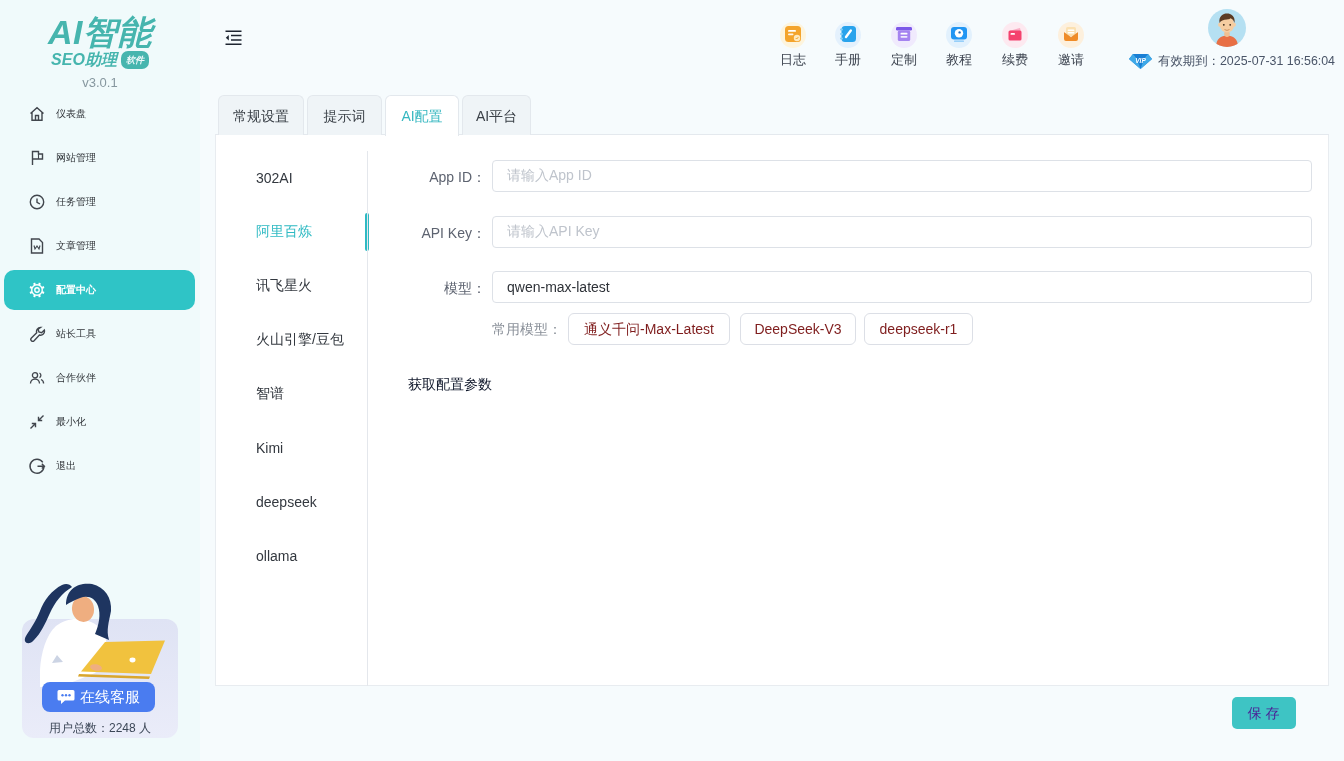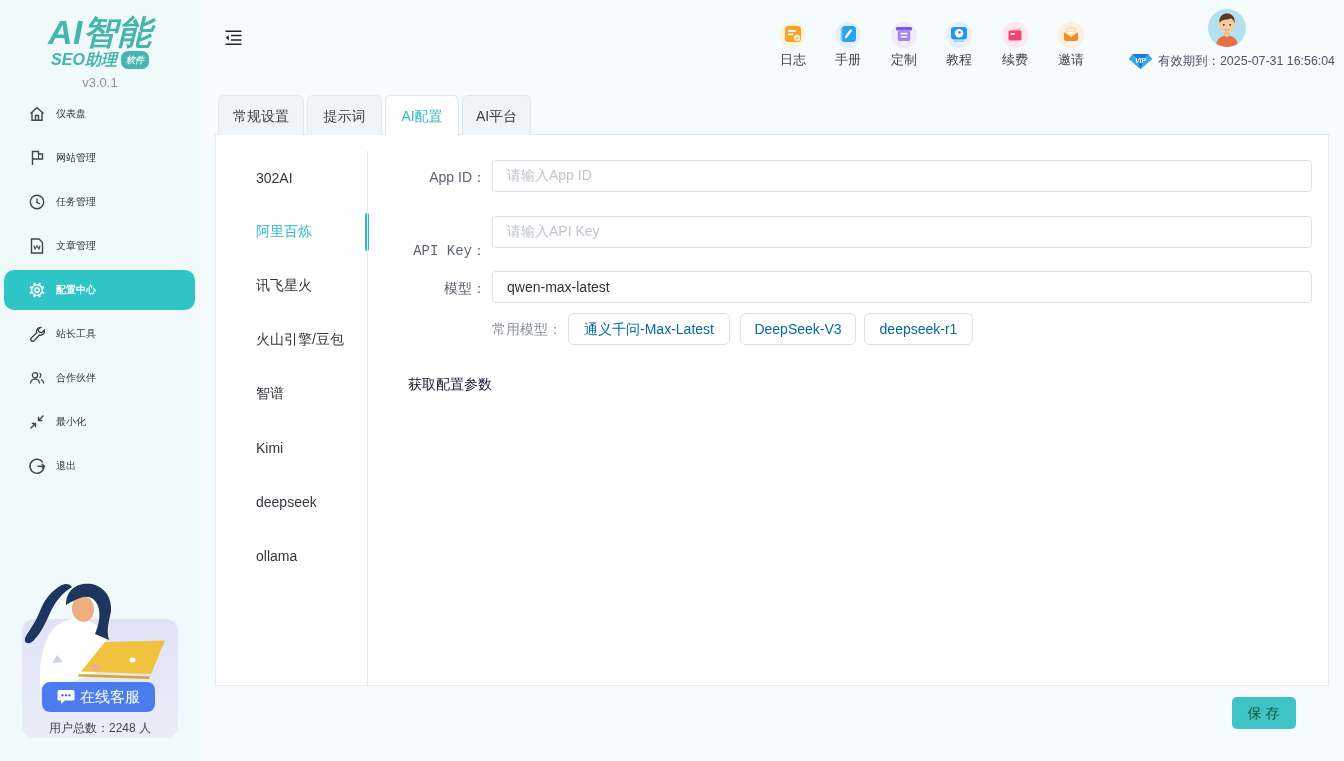--- a/index.html
+++ b/index.html
@@ -45,23 +45,23 @@
 
 #plist { position:absolute; left:215px; top:151px; width:152px; }
 #psep { position:absolute; left:367px; top:151px; width:1px; height:535px; background:#e4e7ec; }
 .pl { position:relative; height:54px; display:flex; align-items:center; padding-left:41px; font-size:14px; color:#33383f; }
 .pl.act { color:#2fbac3; }
 .pl.act::after { content:""; position:absolute; right:-2px; top:8px; width:4px; height:38px; background:#2fbac3; border-radius:2px; }
 .flabel { position:absolute; width:90px; text-align:right; font-size:14px; color:#5d6370; }
 .finput { position:absolute; left:492px; width:820px; height:32px; border:1px solid #dde1e7; border-radius:4px; background:#fff; font-size:14px; display:flex; align-items:center; padding-left:14px; }
 .ph { color:#bfc4cc; }
 .fv { color:#2e3238; }
-.mbtn { display:inline-block; height:32px; line-height:30px; border:1px solid #dcdfe6; border-radius:6px; background:#fff; color:#0369a1; font-size:14px; text-align:center; }
+.mbtn { display:inline-block; height:32px; line-height:30px; border:1px solid #dcdfe6; border-radius:6px; background:#fff; color:#7f1d1d; font-size:14px; text-align:center; }
 #getcfg { position:absolute; left:408px; top:376px; font-size:14px; color:#0f172a; }
-#savebtn { position:absolute; left:1232px; top:697px; width:64px; height:32px; border-radius:5px; background:#3ec4c4; color:#14532d; font-size:14px; text-align:center; line-height:32px; letter-spacing:4px; padding-left:3px; z-index:3; }
+#savebtn { position:absolute; left:1232px; top:697px; width:64px; height:32px; border-radius:5px; background:#3ec4c4; color:#4c1d95; font-size:14px; text-align:center; line-height:32px; letter-spacing:4px; padding-left:3px; z-index:3; }
 </style>
 </head>
 <body>
 
 <div id="card"></div>
 
 <div id="sidebar">
   <div id="logo">
     <div class="l1">AI智能</div>
     <div class="l2">SEO助理<span class="badge">软件</span></div>
@@ -262,21 +262,21 @@
   <div class="pl">Kimi</div>
   <div class="pl">deepseek</div>
   <div class="pl">ollama</div>
 </div>
 <div id="psep"></div>
 
 <div class="flabel" style="left:396px; top:169px;">App ID：</div>
 <div class="finput" style="top:160px;">
     <span class="ph">请输入App ID</span>
   </div>
-<div class="flabel" style="left:396px; top:242px;font-family:Liberation Mono, monospace;">API Key：</div>
+<div class="flabel" style="left:396px; top:225px;">API Key：</div>
 <div class="finput" style="top:216px;align-items:center;">
     <span class="ph">请输入API Key</span>
   </div>
 <div class="flabel" style="left:396px; top:280px;">模型：</div>
 <div class="finput" style="top:271px;">
     <span class="fv">qwen-max-latest</span>
   </div>
 <div class="flabel" style="left:492px; top:321px; width:120px; text-align:left; color:#8a9099;">常用模型：</div>
 <div class="mbtn" style="position:absolute; left:568px; top:313px; width:162px;">通义千问-Max-Latest</div>
 <div class="mbtn" style="position:absolute; left:740px; top:313px; width:116px;">DeepSeek-V3</div>

